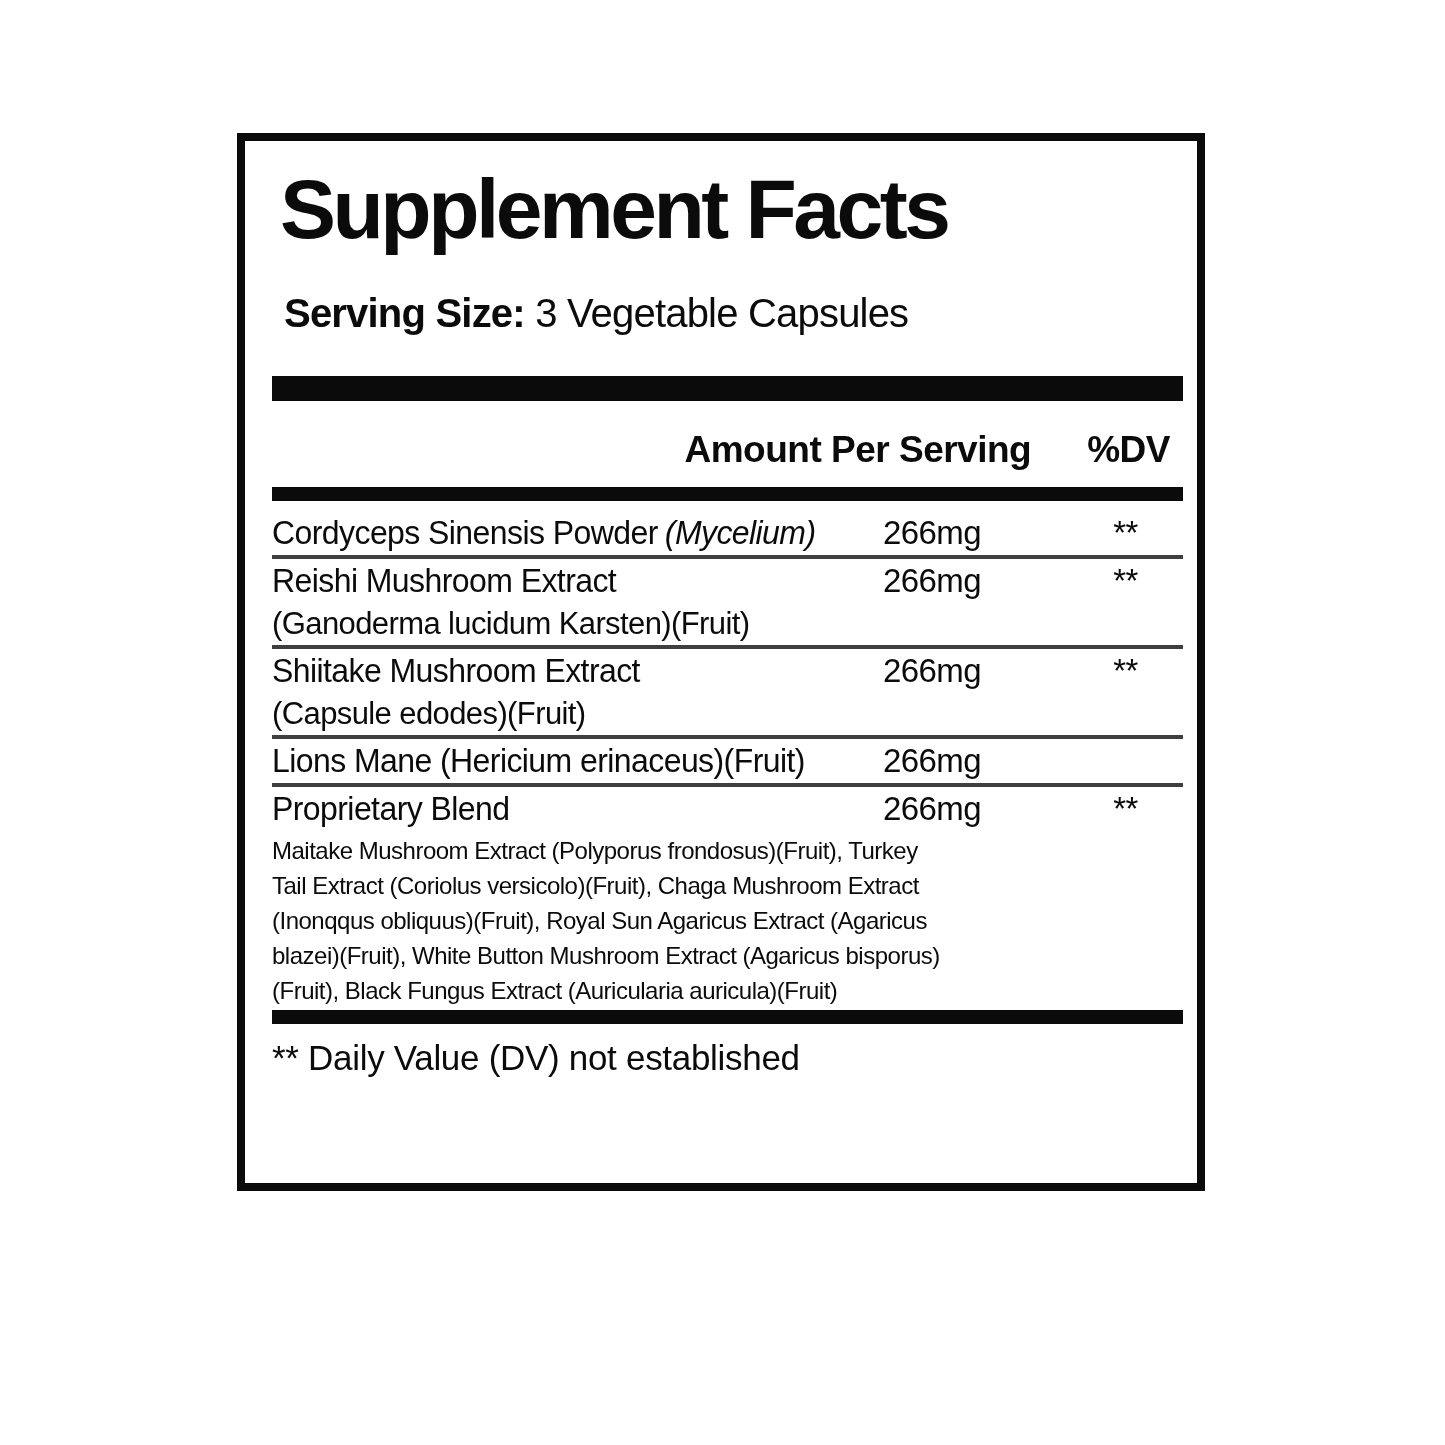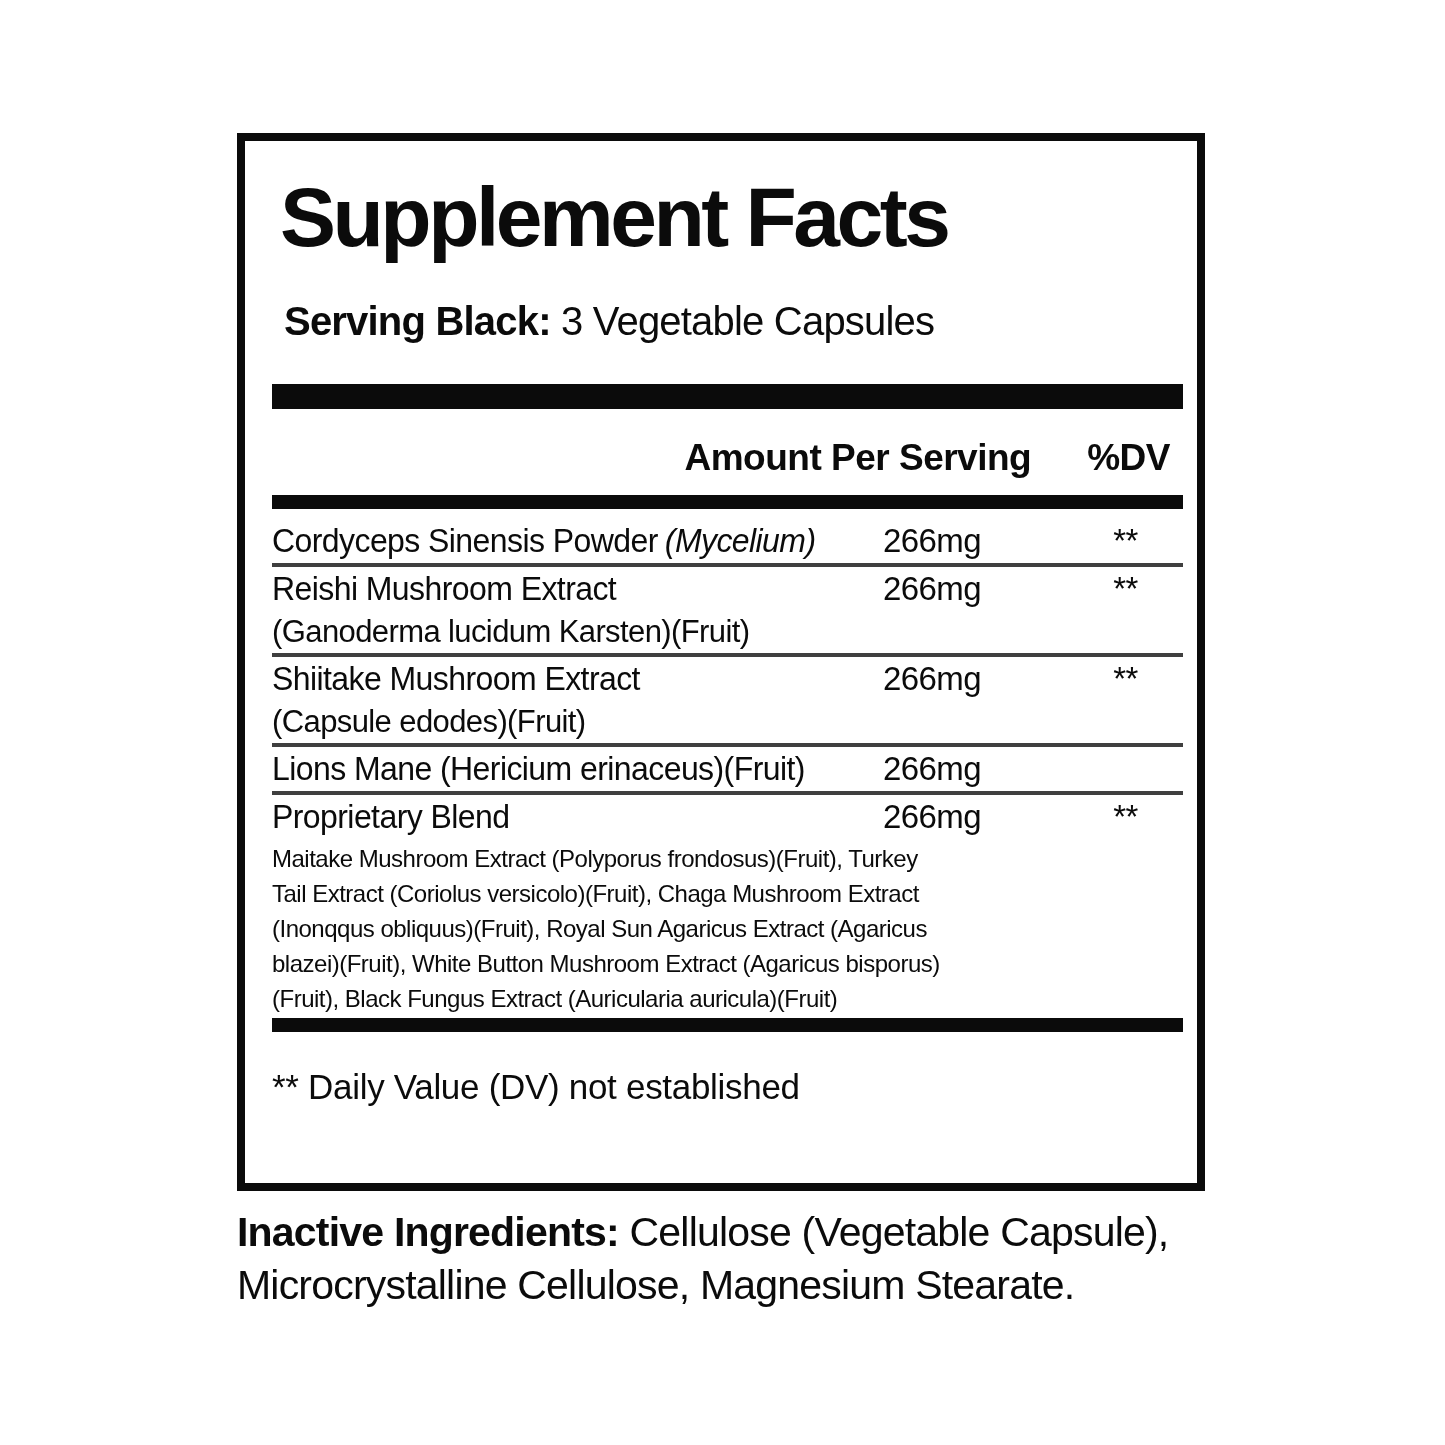--- a/index.html
+++ b/index.html
@@ -1,21 +1,21 @@
 <!DOCTYPE html>
 <html><head>
 <meta charset="utf-8">
 <style>
   html,body{margin:0;padding:0;background:#ffffff;}
   .page{position:relative;width:1445px;height:1445px;background:#ffffff;overflow:hidden;
         font-family:"Liberation Sans","DejaVu Sans",sans-serif;color:#0b0b0b;}
 
   .panel{position:absolute;left:237px;top:133px;width:968px;height:1058px;
          border:8px solid #0b0b0b;box-sizing:border-box;background:#fff;
-         padding:16px 14px 0 27px;}
+         padding:8px 14px 0 27px;}
 
   .title{font-size:84px;font-weight:bold;letter-spacing:-3.5px;line-height:1.05;
          margin:16px 0 0 8px;white-space:nowrap;}
 
   .serving-block{margin:34px 0 0 12px;font-size:40px;line-height:53px;letter-spacing:-0.8px;}
   .bold{font-weight:bold;}
 
   .bar{background:#0b0b0b;width:911px;}
   .bar-thick{height:25px;margin-top:36px;}
   .bar-med{height:14px;margin-top:8px;}
@@ -30,37 +30,37 @@
             font-size:33px;line-height:44px;letter-spacing:-0.6px;}
   .row-name{white-space:nowrap;transform:scaleX(0.97);transform-origin:left center;}
   .row-name .it{font-style:italic;margin-left:0.22em;}
   .row-amount{padding-left:40px;}
   .row-dv{text-align:center;}
   .row-sub{font-size:31px;line-height:42px;letter-spacing:-0.6px;}
   .sep{height:4px;background:#3f3f3f;width:911px;margin:0;}
   .blend-desc{font-size:24px;line-height:35px;letter-spacing:-0.5px;white-space:pre-line;
               margin-top:2px;width:911px;}
 
-  .footnote{margin-top:33px;font-size:35px;letter-spacing:-0.3px;line-height:44px;}
+  .footnote{margin-top:12px;font-size:35px;letter-spacing:-0.3px;line-height:44px;}
 
   .inactive{position:absolute;left:237px;top:1206px;width:1020px;
             font-size:41px;line-height:53px;letter-spacing:-0.8px;}
   .pre{white-space:pre-line;}
 </style>
 </head>
 <body>
 
 <div class="page">
 
   <div class="panel">
 
     <div class="title">Supplement Facts</div>
 
     <div class="serving-block">
-      <div><span class="bold">Serving Black:</span> <span>3 Vegetable Capsules</span></div>
+      <div><span class="bold">Serving Size:</span> <span>3 Vegetable Capsules</span></div>
     </div>
 
     <div class="bar bar-thick"></div>
 
     <div class="col-header">
       <span>Amount Per Serving</span>
       <span>%DV</span>
     </div>
 
     <div class="bar bar-med"></div>
@@ -109,18 +109,14 @@
 (Fruit), Black Fungus Extract (Auricularia auricula)(Fruit)</div>
 
     </div>
 
     <div class="bar bar-bottom"></div>
 
     <div class="footnote">** Daily Value (DV) not established</div>
 
   </div>
 
-  <div class="inactive">
-    <span class="bold">Inactive Ingredients:</span> <span class="pre">Cellulose (Vegetable Capsule),
-Microcrystalline Cellulose, Magnesium Stearate.</span>
-  </div>
 
 </div>
 
 </body></html>

